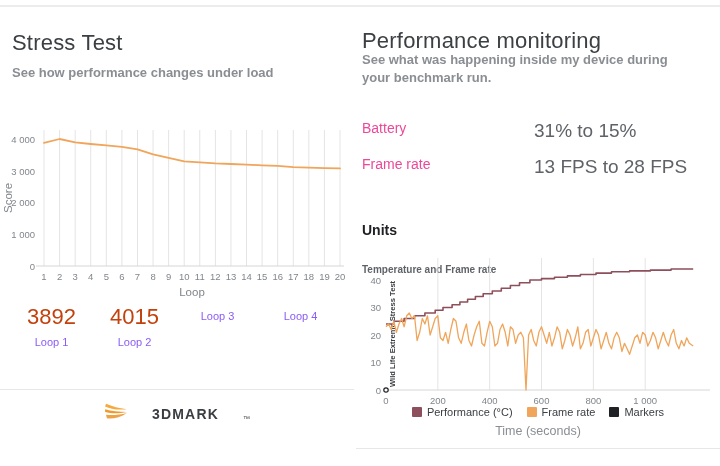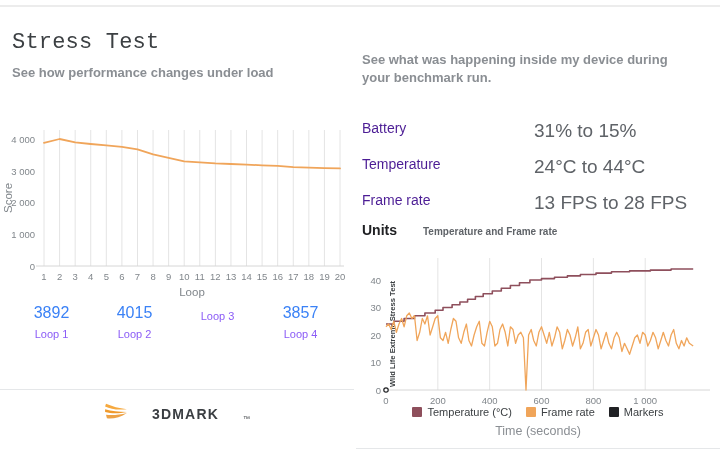--- a/index.html
+++ b/index.html
@@ -1,36 +1,36 @@
 <!DOCTYPE html>
 <html><head>
 <meta charset="utf-8">
 <style>
   html,body{margin:0;padding:0;background:#fff;}
   body{font-family:"Liberation Sans",sans-serif;color:#3c4043;}
   #app{position:relative;width:720px;height:466px;background:#fff;overflow:hidden;}
   .toprule{position:absolute;top:5px;left:0;width:720px;height:0;border-top:2px solid #ececec;}
   .abs{position:absolute;}
-  .section-title{font-size:22px;font-weight:400;color:#3c4043;letter-spacing:.2px;font-family:Liberation Mono, monospace;}
+  .section-title{font-size:22px;font-weight:400;color:#3c4043;letter-spacing:.2px;}
   .section-sub{font-size:13px;color:#8a8e93;line-height:1.4;font-weight:bold;}
   
   .scores{display:flex;width:332px;}
   .score-item{flex:1;text-align:center;}
-  .score-value{font-size:16px;color:#3b82f6;}
+  .score-value{font-size:22px;color:#c2410c;}
   .score-label{font-size:11px;color:#8b5cf6;margin-top:6px;}
   .divider{border-top:1px solid #e5e7e9;height:0;}
   
   .logo-row{display:flex;justify-content:center;align-items:flex-end;gap:24px;width:354px;}
   .logo-text{font-size:14px;font-weight:bold;letter-spacing:1.2px;color:#3a3e42;}
   .logo-mark{font-size:7px;color:#3a3e42;vertical-align:super;}
   
   .stats .stat-row{display:flex;margin-bottom:14px;}
-  .stat-label{width:172px;font-size:14px;color:#4c1d95;}
+  .stat-label{width:172px;font-size:14px;color:#ec4899;}
   .stat-value{font-size:19px;color:#5f6368;}
-  .units-row{display:flex;gap:26px;align-items:baseline;}
+  .units-row{display:flex;gap:26px;align-items:baseline;flex-direction:column;}
   .units-label{font-size:14px;font-weight:bold;color:#202124;}
   .units-value{font-size:10px;font-weight:bold;color:#5f6368;}
   
   svg text.tick{font-size:9.5px;fill:#80868b;font-family:"Liberation Sans",sans-serif;}
   svg text.axis-title{font-size:11.5px;fill:#80868b;font-family:"Liberation Sans",sans-serif;}
   svg text.ylabel-bold{font-size:7.6px;font-weight:bold;fill:#3c4043;font-family:"Liberation Sans",sans-serif;}
   
   .legend{display:flex;justify-content:center;align-items:center;gap:14px;width:352px;font-size:11px;color:#3c4043;}
   .legend-item{display:flex;align-items:center;gap:5px;cursor:pointer;}
   .swatch{width:10px;height:10px;display:inline-block;border-radius:1px;background:#ccc;}
@@ -103,49 +103,45 @@
       <div class="score-label">Loop 1</div>
     </div>
     <div class="score-item">
       <div class="score-value">4015</div>
       <div class="score-label">Loop 2</div>
     </div>
     <div class="score-item">
       <div class="score-label">Loop 3</div>
     </div>
     <div class="score-item">
-      <div class="score-value">3857</div>
       <div class="score-label">Loop 4</div>
     </div>
   </div>
 
   <div class="abs divider" style="left:0;top:389px;width:354px;"></div>
 
   <div class="abs logo-row" style="left:0;top:402px;">
     <span style="display:inline-flex;">
       <svg width="24" height="20" viewBox="0 0 26 22">
         <path d="M2 2 C9 5 16 7 25 8 C15 9 7 8 1 5 Z" fill="#F6A93F"></path>
         <path d="M1 8 C8 10 16 11 25 11 C16 13 8 13 1 11 Z" fill="#F09A2C"></path>
         <path d="M2 14 C9 15 17 14 25 12 C18 17 9 19 3 18 Z" fill="#EDA246"></path>
       </svg>
     </span>
     <span class="logo-text">3DMARK</span>
       <span class="logo-mark">™</span>
   </div>
 
+  <div class="abs section-title" style="left:362px;top:28px;">Performance monitoring</div>
   <div class="abs section-sub" style="left:362px;top:51px;width:330px;">See what was happening inside my device during your benchmark run.</div>
 
   <div class="abs stats" style="left:362px;top:120px;width:345px;">
     <div class="stat-row">
       <span class="stat-label">Battery</span>
       <span class="stat-value">31% to 15%</span>
-    </div>
-    <div class="stat-row">
-      <span class="stat-label">Temperature</span>
-      <span class="stat-value">24°C to 44°C</span>
     </div>
     <div class="stat-row">
       <span class="stat-label">Frame rate</span>
       <span class="stat-value">13 FPS to 28 FPS</span>
     </div>
   </div>
 
   <div class="abs units-row" style="left:362px;top:222px;">
     <span class="units-label">Units</span>
     <span class="units-value">Temperature and Frame rate</span>
@@ -171,21 +167,21 @@
       <text x="285.2" y="158" text-anchor="middle" class="tick">1 000</text>
       <text class="ylabel-bold" transform="translate(35,141) rotate(-90)">Wild Life Extreme Stress Test</text>
       <polyline points="26.0,78.0 33.8,78.0 33.8,75.3 44.1,75.3 44.1,72.5 54.5,72.5 54.5,69.8 64.9,69.8 64.9,67.0 75.2,67.0 75.2,64.3 83.0,64.3 83.0,61.5 92.1,61.5 92.1,58.8 99.9,58.8 99.9,56.0 107.6,56.0 107.6,53.3 115.4,53.3 115.4,50.5 123.2,50.5 123.2,47.8 132.3,47.8 132.3,45.0 141.3,45.0 141.3,42.3 150.4,42.3 150.4,39.5 159.5,39.5 159.5,36.8 169.9,36.8 169.9,34.0 181.5,34.0 181.5,32.6 194.5,32.6 194.5,31.3 207.4,31.3 207.4,29.9 220.4,29.9 220.4,28.5 236.0,28.5 236.0,27.1 251.5,27.1 251.5,25.8 269.6,25.8 269.6,24.9 290.4,24.9 290.4,24.1 311.1,24.1 311.1,23.0 333.2,23.0" fill="none" stroke="#8E4F5C" stroke-width="1.6" stroke-linejoin="round"></polyline>
       <polyline points="26.0,80.8 28.6,78.0 31.2,83.5 33.8,75.3 36.4,86.3 39.0,78.0 41.6,72.5 44.1,80.8 46.7,69.8 49.3,67.0 51.9,72.5 54.5,69.8 57.1,94.5 59.7,86.3 62.3,72.5 64.9,78.0 67.5,69.8 70.1,89.0 72.7,80.8 75.2,72.5 77.8,69.8 80.4,91.8 83.0,94.5 85.6,86.3 88.2,97.3 90.8,83.5 93.4,72.5 96.0,75.3 98.6,91.8 101.2,97.3 103.8,86.3 106.4,78.0 108.9,94.5 111.5,100.0 114.1,89.0 116.7,80.8 119.3,75.3 121.9,97.3 124.5,100.0 127.1,86.3 129.7,75.3 132.3,80.8 134.9,100.0 137.5,97.3 140.0,83.5 142.6,78.0 145.2,86.3 147.8,100.0 150.4,80.8 153.0,83.5 155.6,97.3 158.2,89.0 160.8,86.3 163.4,91.8 166.0,144.0 168.6,89.0 171.2,83.5 173.7,94.5 176.3,100.0 178.9,86.3 181.5,80.8 184.1,89.0 186.7,97.3 189.3,86.3 191.9,100.0 194.5,91.8 197.1,80.8 199.7,86.3 202.3,102.8 204.8,94.5 207.4,83.5 210.0,89.0 212.6,100.0 215.2,91.8 217.8,80.8 220.4,102.8 223.0,97.3 225.6,86.3 228.2,83.5 230.8,100.0 233.4,91.8 236.0,83.5 238.5,89.0 241.1,102.8 243.7,94.5 246.3,86.3 248.9,97.3 251.5,102.8 254.1,91.8 256.7,86.3 259.3,91.8 261.9,105.5 264.5,97.3 267.1,102.8 269.6,108.3 272.2,100.0 274.8,91.8 277.4,89.0 280.0,97.3 282.6,86.3 285.2,89.0 287.8,100.0 290.4,94.5 293.0,86.3 295.6,91.8 298.2,102.8 300.8,94.5 303.3,86.3 305.9,94.5 308.5,100.0 311.1,89.0 313.7,83.5 316.3,97.3 318.9,102.8 321.5,94.5 324.1,100.0 326.7,91.8 329.3,97.3 333.2,100.0" fill="none" stroke="#F0A55A" stroke-width="1.3" stroke-linejoin="round"></polyline>
       <circle cx="26" cy="144" r="2.2" fill="#fff" stroke="#202124" stroke-width="1.2"></circle>
     </svg>
 
   <div class="abs legend" style="left:362px;top:406px;">
     <span class="legend-item">
       <span class="swatch" style="background: rgb(142, 79, 92);"></span>
-      <span>Temperature (°C)</span>
+      <span>Performance (°C)</span>
     </span>
     <span class="legend-item">
       <span class="swatch" style="background: rgb(240, 165, 90);"></span>
       <span>Frame rate</span>
     </span>
     <span class="legend-item">
       <span class="swatch" style="background: rgb(32, 33, 36);"></span>
       <span>Markers</span>
     </span>
   </div>

